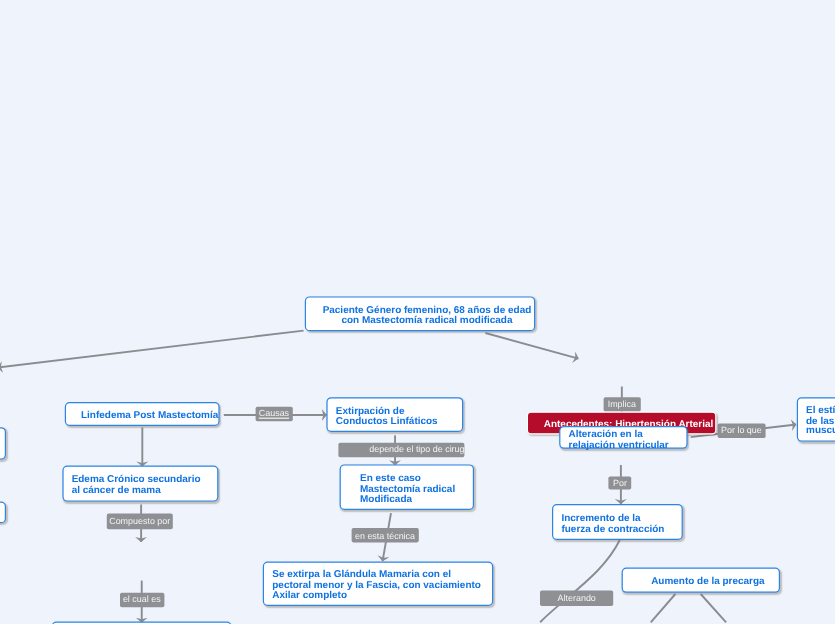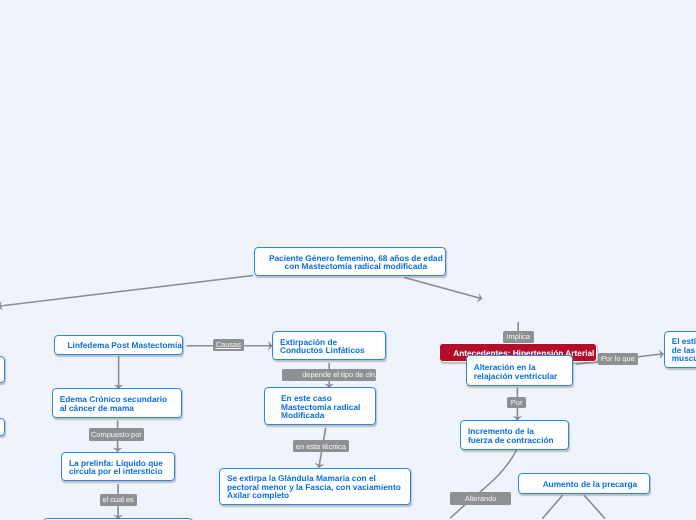--- a/index.html
+++ b/index.html
@@ -51,61 +51,57 @@
     <path class="link" marker-end="url(#ah)" d="M575.6,364.3 L663.5,353.7"></path>
     <path class="link" marker-end="url(#ah)" d="M517.4,387.5 L517.4,420.0"></path>
     <path class="link" d="M516.5,450 C502,479.1 472.4,496.1 450.1,518.5"></path>
     <path class="link" d="M562.8,495.0 L542.3,518.7"></path>
     <path class="link" d="M583.9,495.0 L605.1,518.7"></path>
   </svg>
   <div class="label" style="left: 212.8px; top: 339px; width: 31px; height: 12.2px; text-decoration: underline;">Causas</div>
   <div class="label" style="left: 93.6px; top: 363.3px; width: 49.1px; height: 12.2px; margin-top: 32px;">se Considera</div>
   <div class="label" style="left: 88.6px; top: 428.4px; width: 55.7px; height: 12.2px;">Compuesto por</div>
   <div class="label" style="left: 99.6px; top: 494px; width: 37.1px; height: 12.2px;">el cual es</div>
-  <div class="label" style="left: 281.5px; top: 368.6px; width: 94px; height: 12.2px; padding-left: 33px;">depende el tipo de cirugía</div>
+  <div class="label" style="left: 281.5px; top: 368.6px; width: 105px; height: 12.2px; padding-left: 33px;">depende el tipo de cirugía</div>
   <div class="label" style="left: 292.9px; top: 440.3px; width: 55.9px; height: 12.2px;">en esta técnica</div>
   <div class="label" style="left: 502.8px; top: 331.2px; width: 30.8px; height: 12px;">Implica</div>
   <div class="label" style="left: 597.9px; top: 352.6px; width: 39.9px; height: 12.2px;">Por lo que</div>
   <div class="label" style="left: 507.3px; top: 396.9px; width: 18.7px; height: 11.6px;">Por</div>
   <div class="label" style="left: 450.1px; top: 492.3px; width: 61px; height: 12.5px;">Alterando</div>
   <div class="node center" style="left: 253.5px; top: 247.2px; width: 192.6px; height: 29px;">
     <span class="ln">Paciente Género femenino, 68 años de edad</span>
     <span class="ln">con Mastectomía radical modificada</span>
   </div>
   <div class="node center alert" style="left: 438.7px; top: 298.8px; width: 158.2px; height: 19.6px;">
     <span class="ln">Antecedentes: Hipertensión Arterial</span>
   </div>
   <div class="node center" style="left: 53.9px; top: 334.6px; width: 129.6px; height: 20.9px;">
     <span class="ln">Linfedema Post Mastectomía</span>
   </div>
   <div class="node left" style="left: 51.8px; top: 388.2px; width: 130.1px; height: 29.6px;">
     <span class="ln">Edema Crónico secundario</span>
     <span class="ln">al cáncer de mama</span>
   </div>
-  <div class="node left" style="left: 61px; top: 451.7px; width: 113.9px; height: 29.5px;">
-    <span class="ln">La prelinfa: Líquido que</span>
-    <span class="ln">circula por el intersticio</span>
-  </div>
   <div class="node center" style="left: 43.2px; top: 518.2px; width: 149.5px; height: 22px;">
   </div>
   <div class="node left" style="left: 272px; top: 330.7px; width: 114.4px; height: 29.5px;">
     <span class="ln">Extirpación de</span>
     <span class="ln">Conductos Linfáticos</span>
   </div>
-  <div class="node left" style="left: 264px; top: 387.2px; width: 111.6px; height: 38px; padding-left: 16px;">
+  <div class="node left" style="left: 283px; top: 387.2px; width: 111.6px; height: 38px; padding-left: 16px;">
     <span class="ln">En este caso</span>
     <span class="ln">Mastectomía radical</span>
     <span class="ln">Modificada</span>
   </div>
   <div class="node left" style="left: 219px; top: 467.5px; width: 192.4px; height: 37.8px; text-align: center;">
     <span class="ln">Se extirpa la Glándula Mamaria con el</span>
     <span class="ln">pectoral menor y la Fascia, con vaciamiento</span>
     <span class="ln">Axilar completo</span>
   </div>
-  <div class="node left" style="left: 465.9px; top: 355.3px; width: 107.2px; height: 31px;">
+  <div class="node left" style="left: 465.9px; top: 355.3px; width: 107.2px; height: 19px;">
     <span class="ln">Alteración en la</span>
     <span class="ln">relajación ventricular</span>
   </div>
   <div class="node left" style="left: 460px; top: 420.2px; width: 108.9px; height: 29.8px;">
     <span class="ln">Incremento de la</span>
     <span class="ln">fuerza de contracción</span>
   </div>
   <div class="node center" style="left: 517.9px; top: 472.7px; width: 132px; height: 21.2px;">
     <span class="ln">Aumento de la precarga</span>
   </div>

